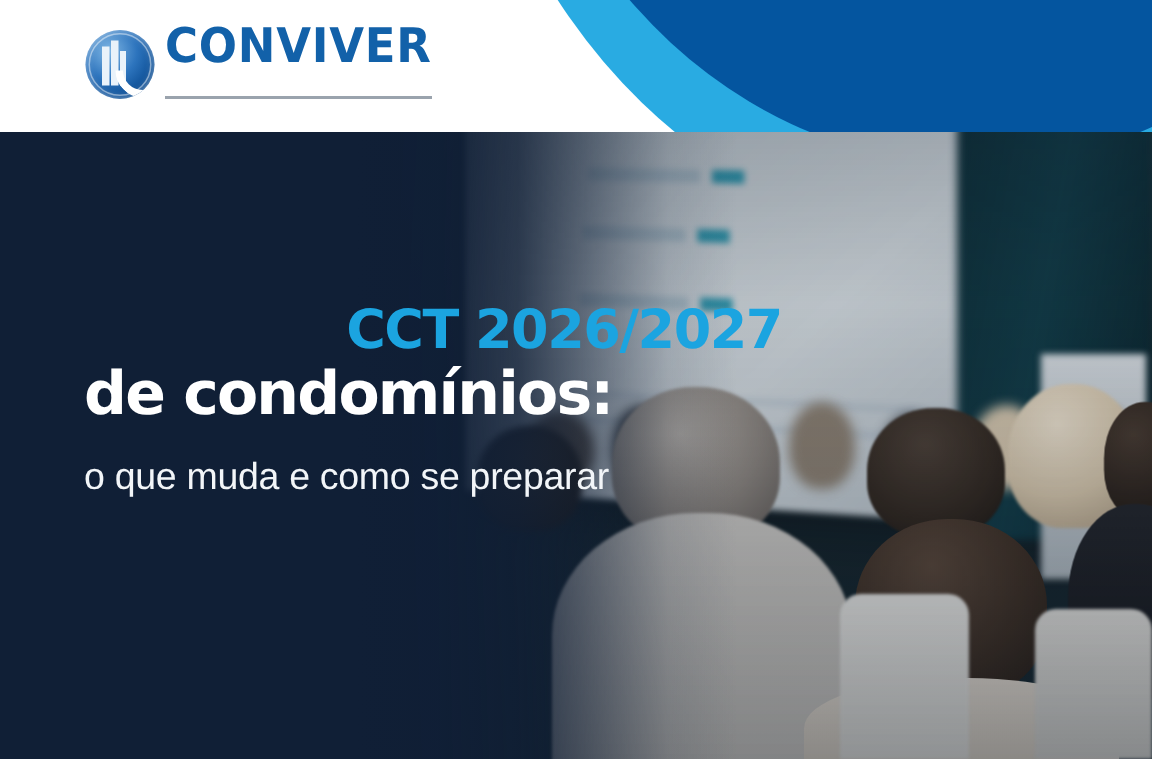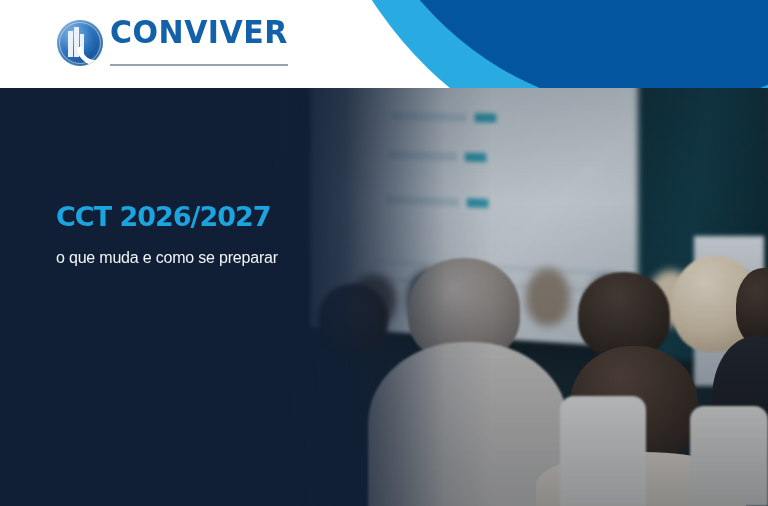--- a/index.html
+++ b/index.html
@@ -164,39 +164,40 @@
     line-height:1;
   }
 
   
   .copy{
     position:absolute; left:56px; top:202px; width:640px;
   }
   .line-1{
     font-family:"DejaVu Sans", sans-serif;
     font-weight:bold;
-    font-size:27px;
+    font-size:36px;
     line-height:1.08;
     letter-spacing:-1px;
     color:#1ba4e0;
     margin:0;
+    text-align:center;
   }
   .line-2, .line-3{
     font-family:"DejaVu Sans", sans-serif;
     font-weight:bold;
     font-size:40px;
     line-height:1.12;
     letter-spacing:-1.2px;
     color:#ffffff;
     margin:0;
   }
   .sub{
     font-family:"Liberation Sans", sans-serif;
     font-weight:normal;
-    font-size:16px;
+    font-size:25px;
     letter-spacing:-.2px;
     color:#f2f5f8;
     margin:18px 0 16px 0;
   }
 </style>
 </head>
 <body>
 
 <div class="banner">
 
@@ -262,20 +263,21 @@
            background:linear-gradient(180deg,#dedbd6,#bdbab5); border-radius:14px 14px 0 0; filter:blur(1px);"></div>
     </div>
 
     <div class="vignette"></div>
   </div>
 
   <div class="navy"></div>
 
   <div class="copy">
     <p class="line-1">CCT 2026/2027</p>
+    <p class="line-3">de condomínios:</p>
     <p class="sub">o que muda e como se preparar</p>
   </div>
 
   <div class="arc-wrap">
     <div class="header">
       <div class="arc-cyan"></div>
       <div class="arc-dark"></div>
 
       <div class="logo">
         <div class="logo-mark">

